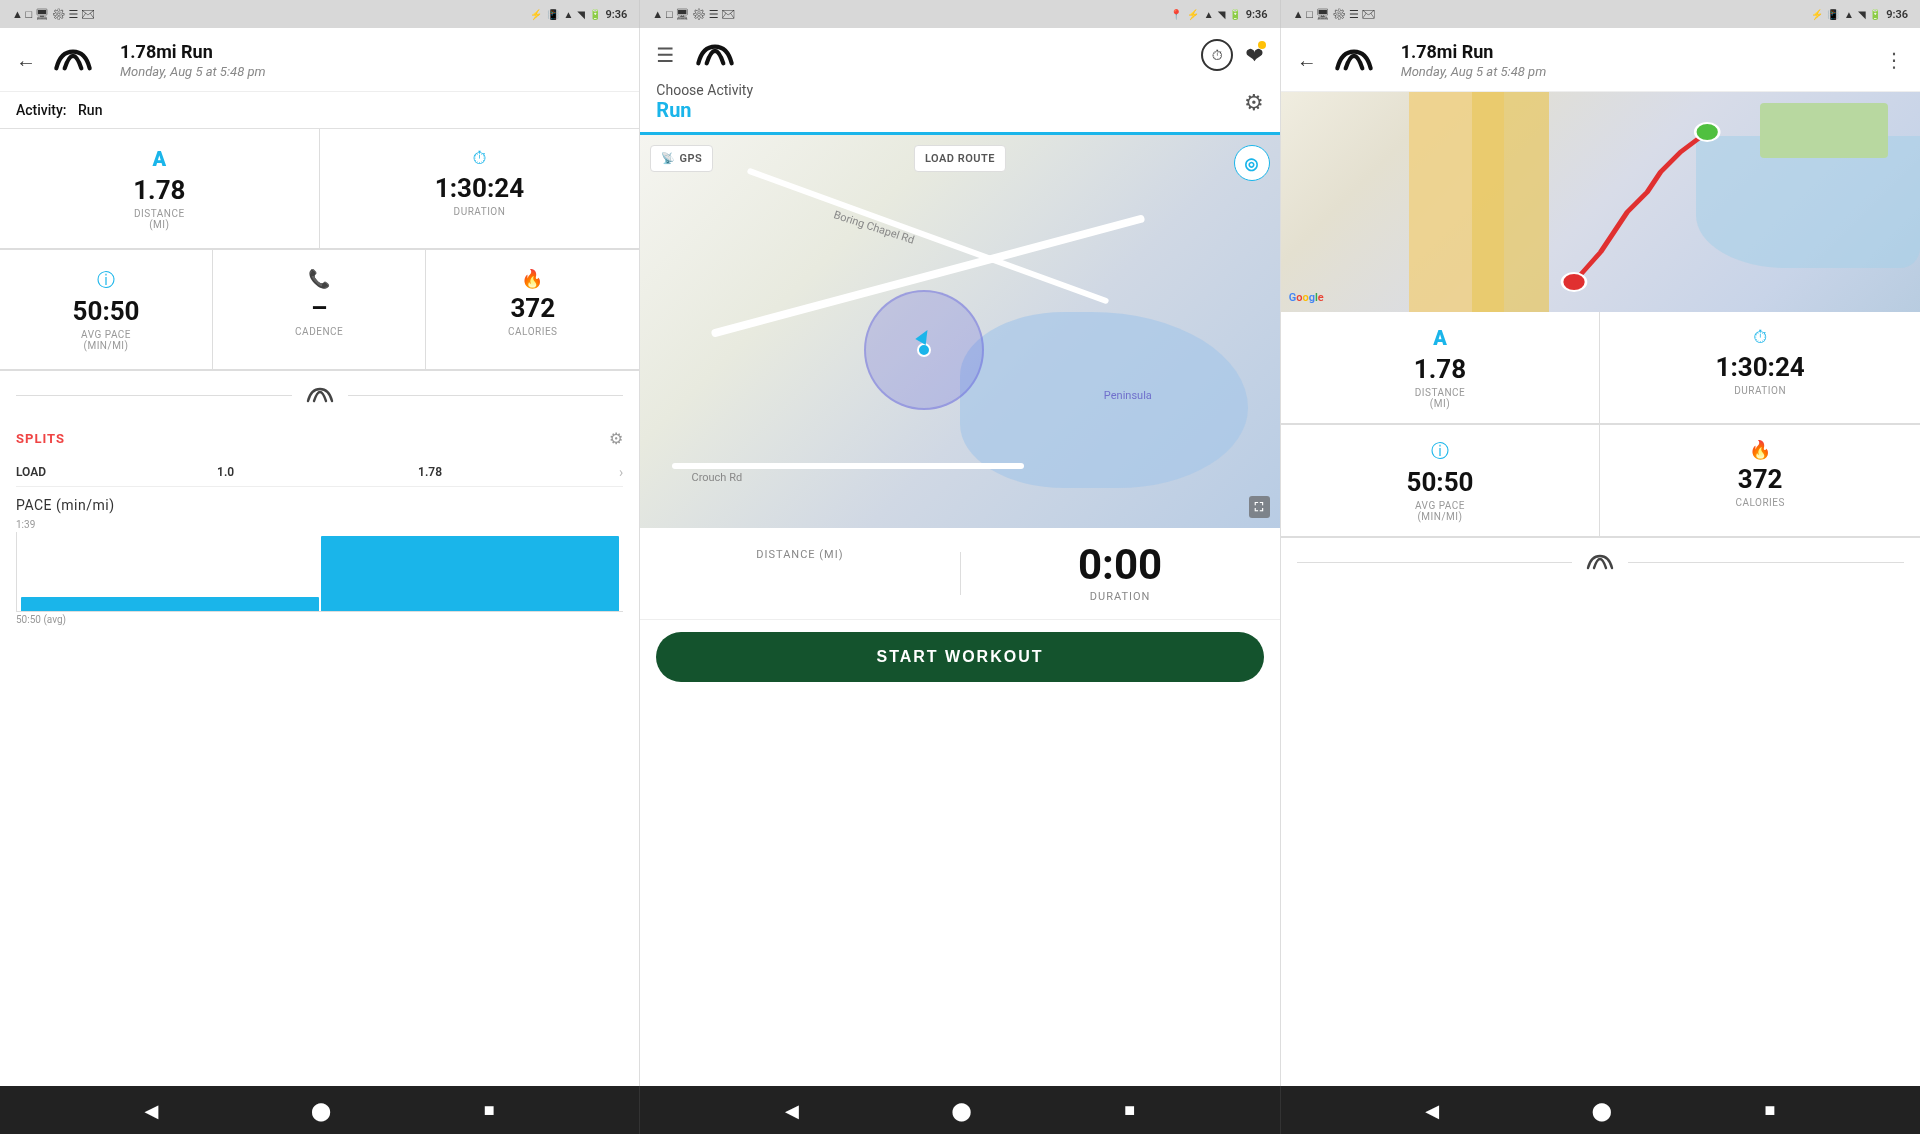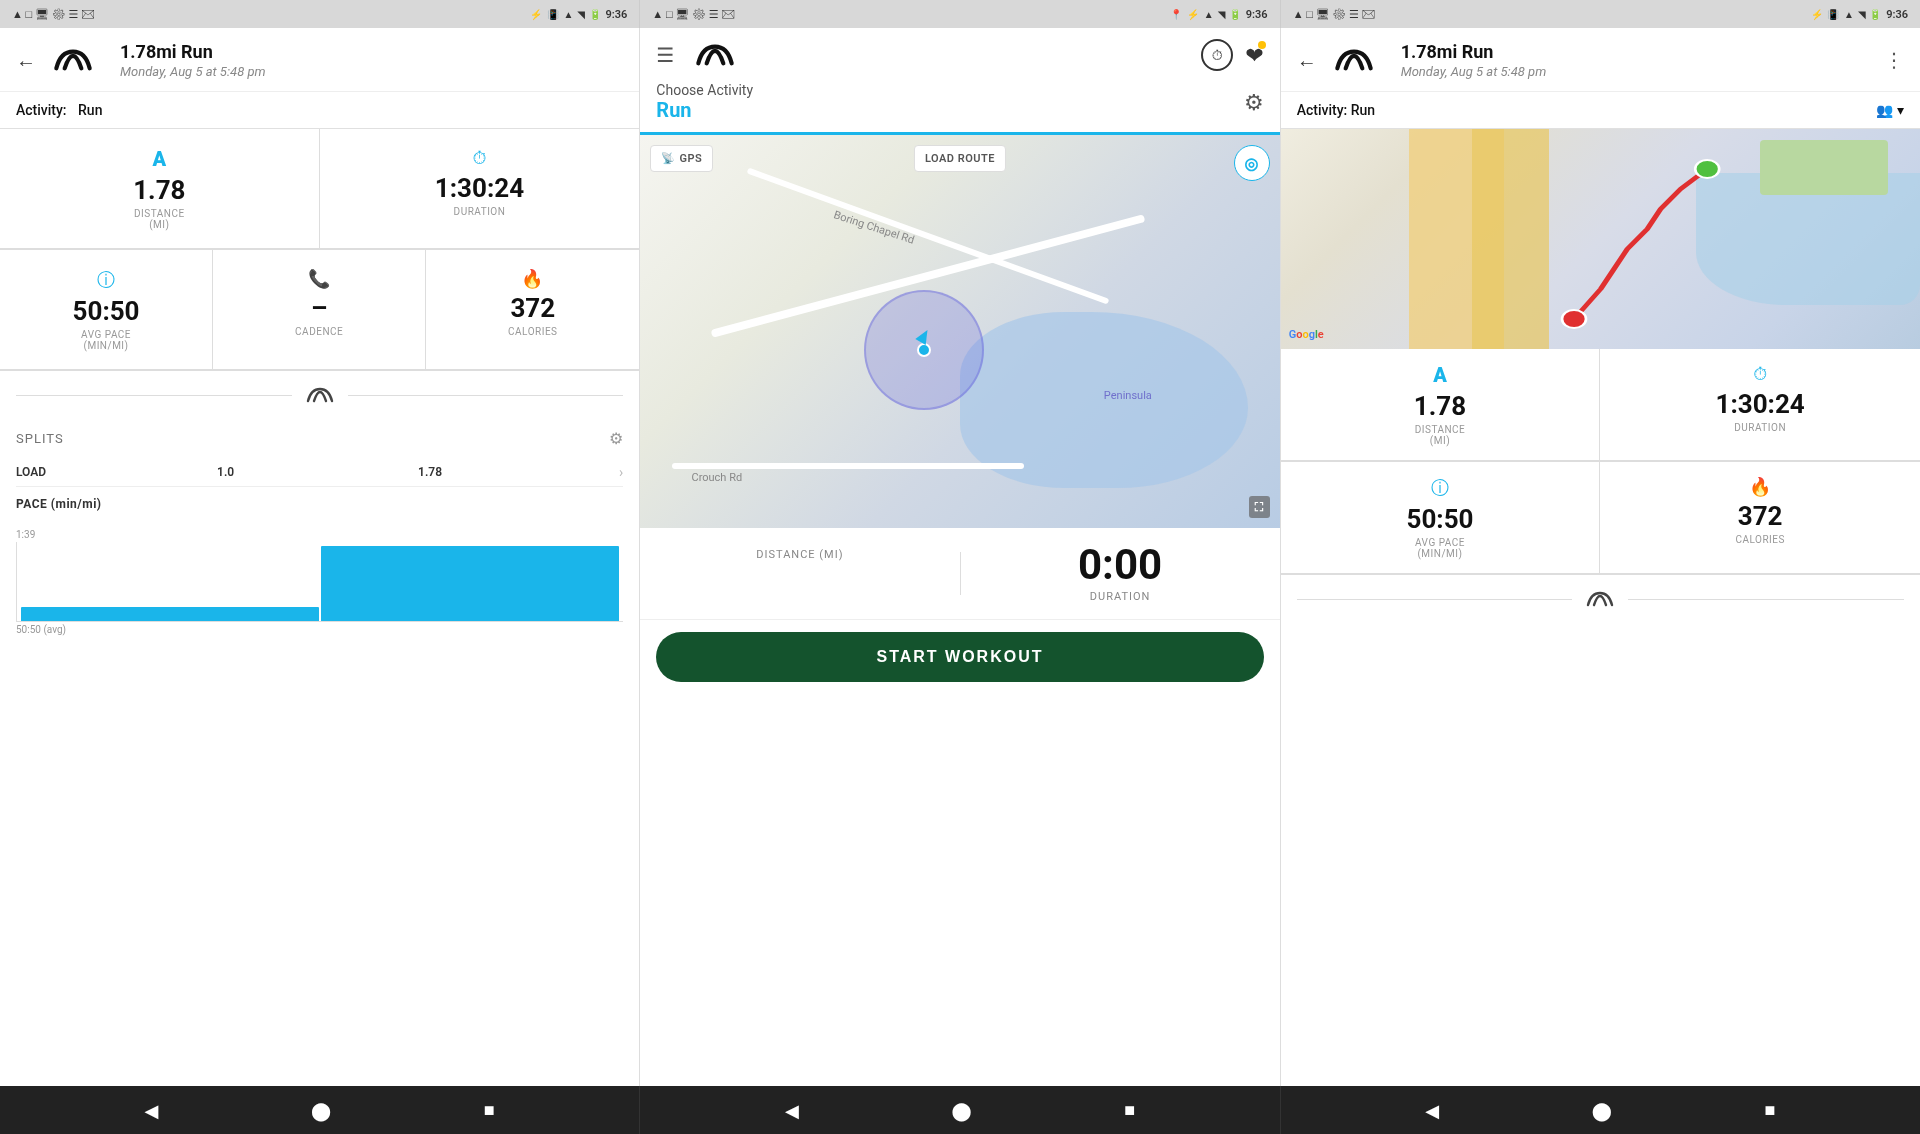--- a/index.html
+++ b/index.html
@@ -152,41 +152,41 @@
 
     
     .splits-header {
       display: flex;
       align-items: center;
       justify-content: space-between;
       padding: 10px 16px;
     }
     .splits-title {
       font-size: 13px;
-      font-weight: 400;
-      color: #737373;
+      font-weight: 700;
+      color: #ef4444;
       letter-spacing: 1px;
     }
     .splits-gear { font-size: 16px; color: #999; cursor: pointer; }
 
     .splits-table { padding: 0 16px; }
     .splits-row {
       display: flex;
       align-items: center;
       padding: 6px 0;
       border-bottom: 1px solid #eee;
       font-size: 13px;
     }
     .splits-col { flex: 1; color: #555; }
     .splits-col-head { font-weight: 600; color: #333; font-size: 12px; }
     .splits-arrow { color: #bbb; font-size: 14px; }
 
     
     .pace-section { padding: 10px 16px; flex: 1; }
-    .pace-label { font-size: 12px; font-weight: 700; color: #333; margin-bottom: 18px; letter-spacing: 0.5px; }
+    .pace-label { font-size: 14px; font-weight: 400; color: #333; margin-bottom: 6px; letter-spacing: 0.5px; }
     .pace-chart {
       display: flex;
       align-items: flex-end;
       height: 80px;
       gap: 2px;
       border-left: 1px solid #ddd;
       border-bottom: 1px solid #ddd;
       padding: 0 4px;
       position: relative;
     }
@@ -674,26 +674,20 @@
         <path d="M10 30 Q15 10 30 10 Q45 10 50 30" stroke="#111" stroke-width="5" fill="none" stroke-linecap="round"></path>
         <path d="M20 30 Q25 15 30 15 Q35 15 40 30" stroke="#111" stroke-width="5" fill="none" stroke-linecap="round"></path>
       </svg>
       <div class="header-title-block">
         <div class="header-title">1.78mi Run</div>
         <div class="header-subtitle">Monday, Aug 5 at 5:48 pm</div>
       </div>
       <span class="more-icon">⋮</span>
     </div>
 
-    <div class="activity-label" style="justify-content:space-between;">
-      <div>
-        <span>Activity:</span>&nbsp;<span>Run</span>
-      </div>
-      <span class="people-icon">👥 ▾</span>
-    </div>
 
     <div class="map-container-right">
       <div class="map-bg-right">
 
         <div style="position:absolute; background:#a8d0e8; width:35%; height:60%; right:0; top:20%; opacity:0.6; border-radius:0 0 20px 40%;"></div>
         <div style="position:absolute; background:#f0d080; width:15%; height:100%; left:20%; top:0; opacity:0.8;"></div>
         <div style="position:absolute; background:#e8c860; width:12%; height:100%; left:30%; top:0; opacity:0.7;"></div>
         <div style="position:absolute; background:#b8d8a0; width:20%; height:25%; right:5%; top:5%; border-radius:4px;"></div>
 
         <svg class="route-line" viewBox="0 0 480 220" preserveAspectRatio="none">

